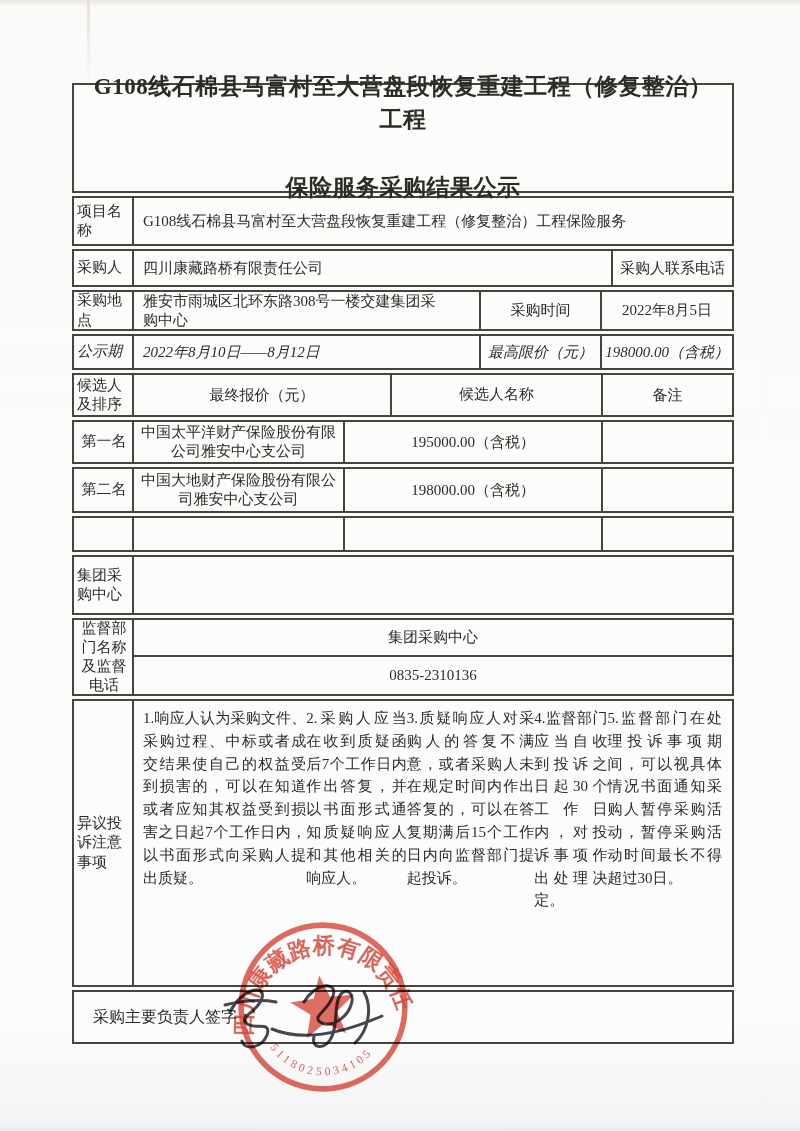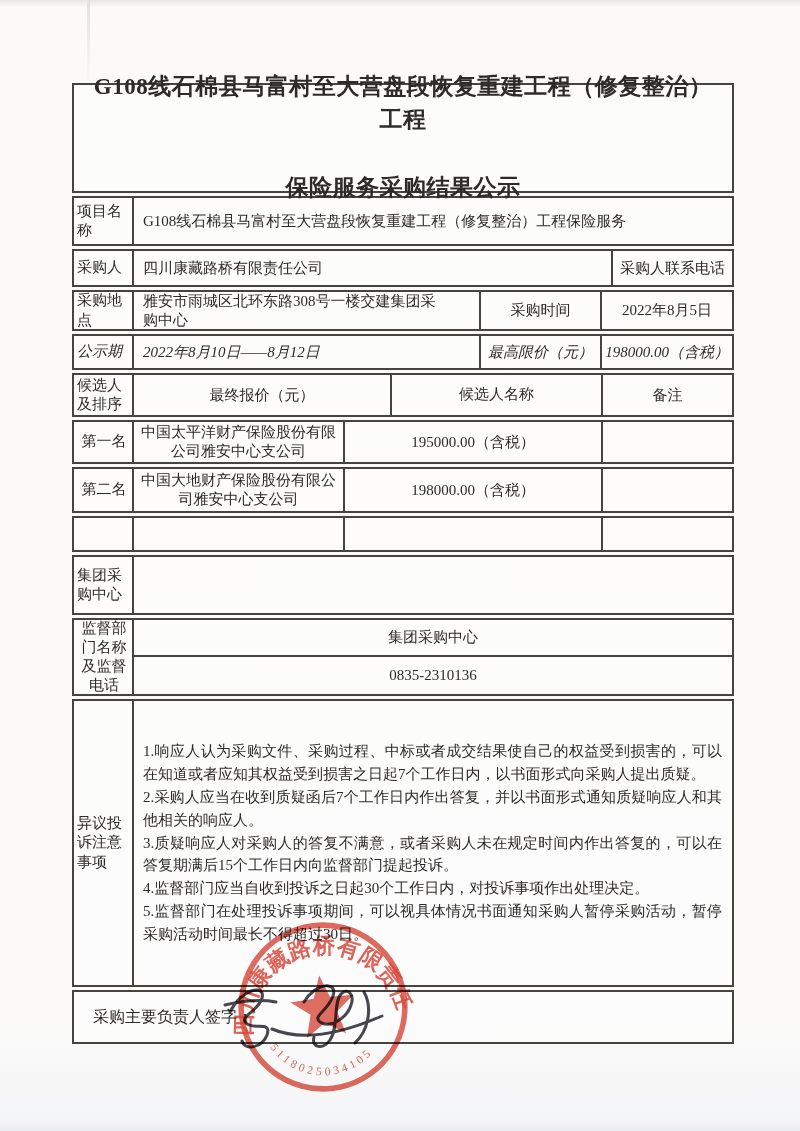--- a/index.html
+++ b/index.html
@@ -39,21 +39,21 @@
   .r-cand1{height:44px;}
   .r-cand2{height:46px;}
   .r-cand-empty{height:36px;}
   .r-other{height:60px;}
   .r-supervision{height:78px;}
   .sup-right{flex:1 1 auto;display:flex;flex-direction:column;}
   .sup-row{flex:1 1 50%;display:flex;align-items:center;justify-content:center;
        font-size:15px;box-sizing:border-box;}
   .sup-row.first{border-bottom:2px solid #46443f;}
   .r-objection{height:288px;}
-  .obj-content{flex:1 1 auto;display:flex;flex-direction:column;justify-content:center;
+  .obj-content{flex:1 1 auto;display:flex;justify-content:center;
        padding:6px 10px 6px 9px;font-size:15px;line-height:1.52;}
   .obj-content div{text-align:justify;}
   .r-signature{height:54px;}
   .sig-cell{flex:1 1 auto;padding-left:19px;font-size:16px;}
   .seal{position:absolute;left:230px;top:914px;transform:rotate(-7deg);
        mix-blend-mode:multiply;opacity:0.92;z-index:3;}
   .sig-svg{position:absolute;left:212px;top:972px;mix-blend-mode:multiply;z-index:4;}
 </style>
 </head>
 <body>

